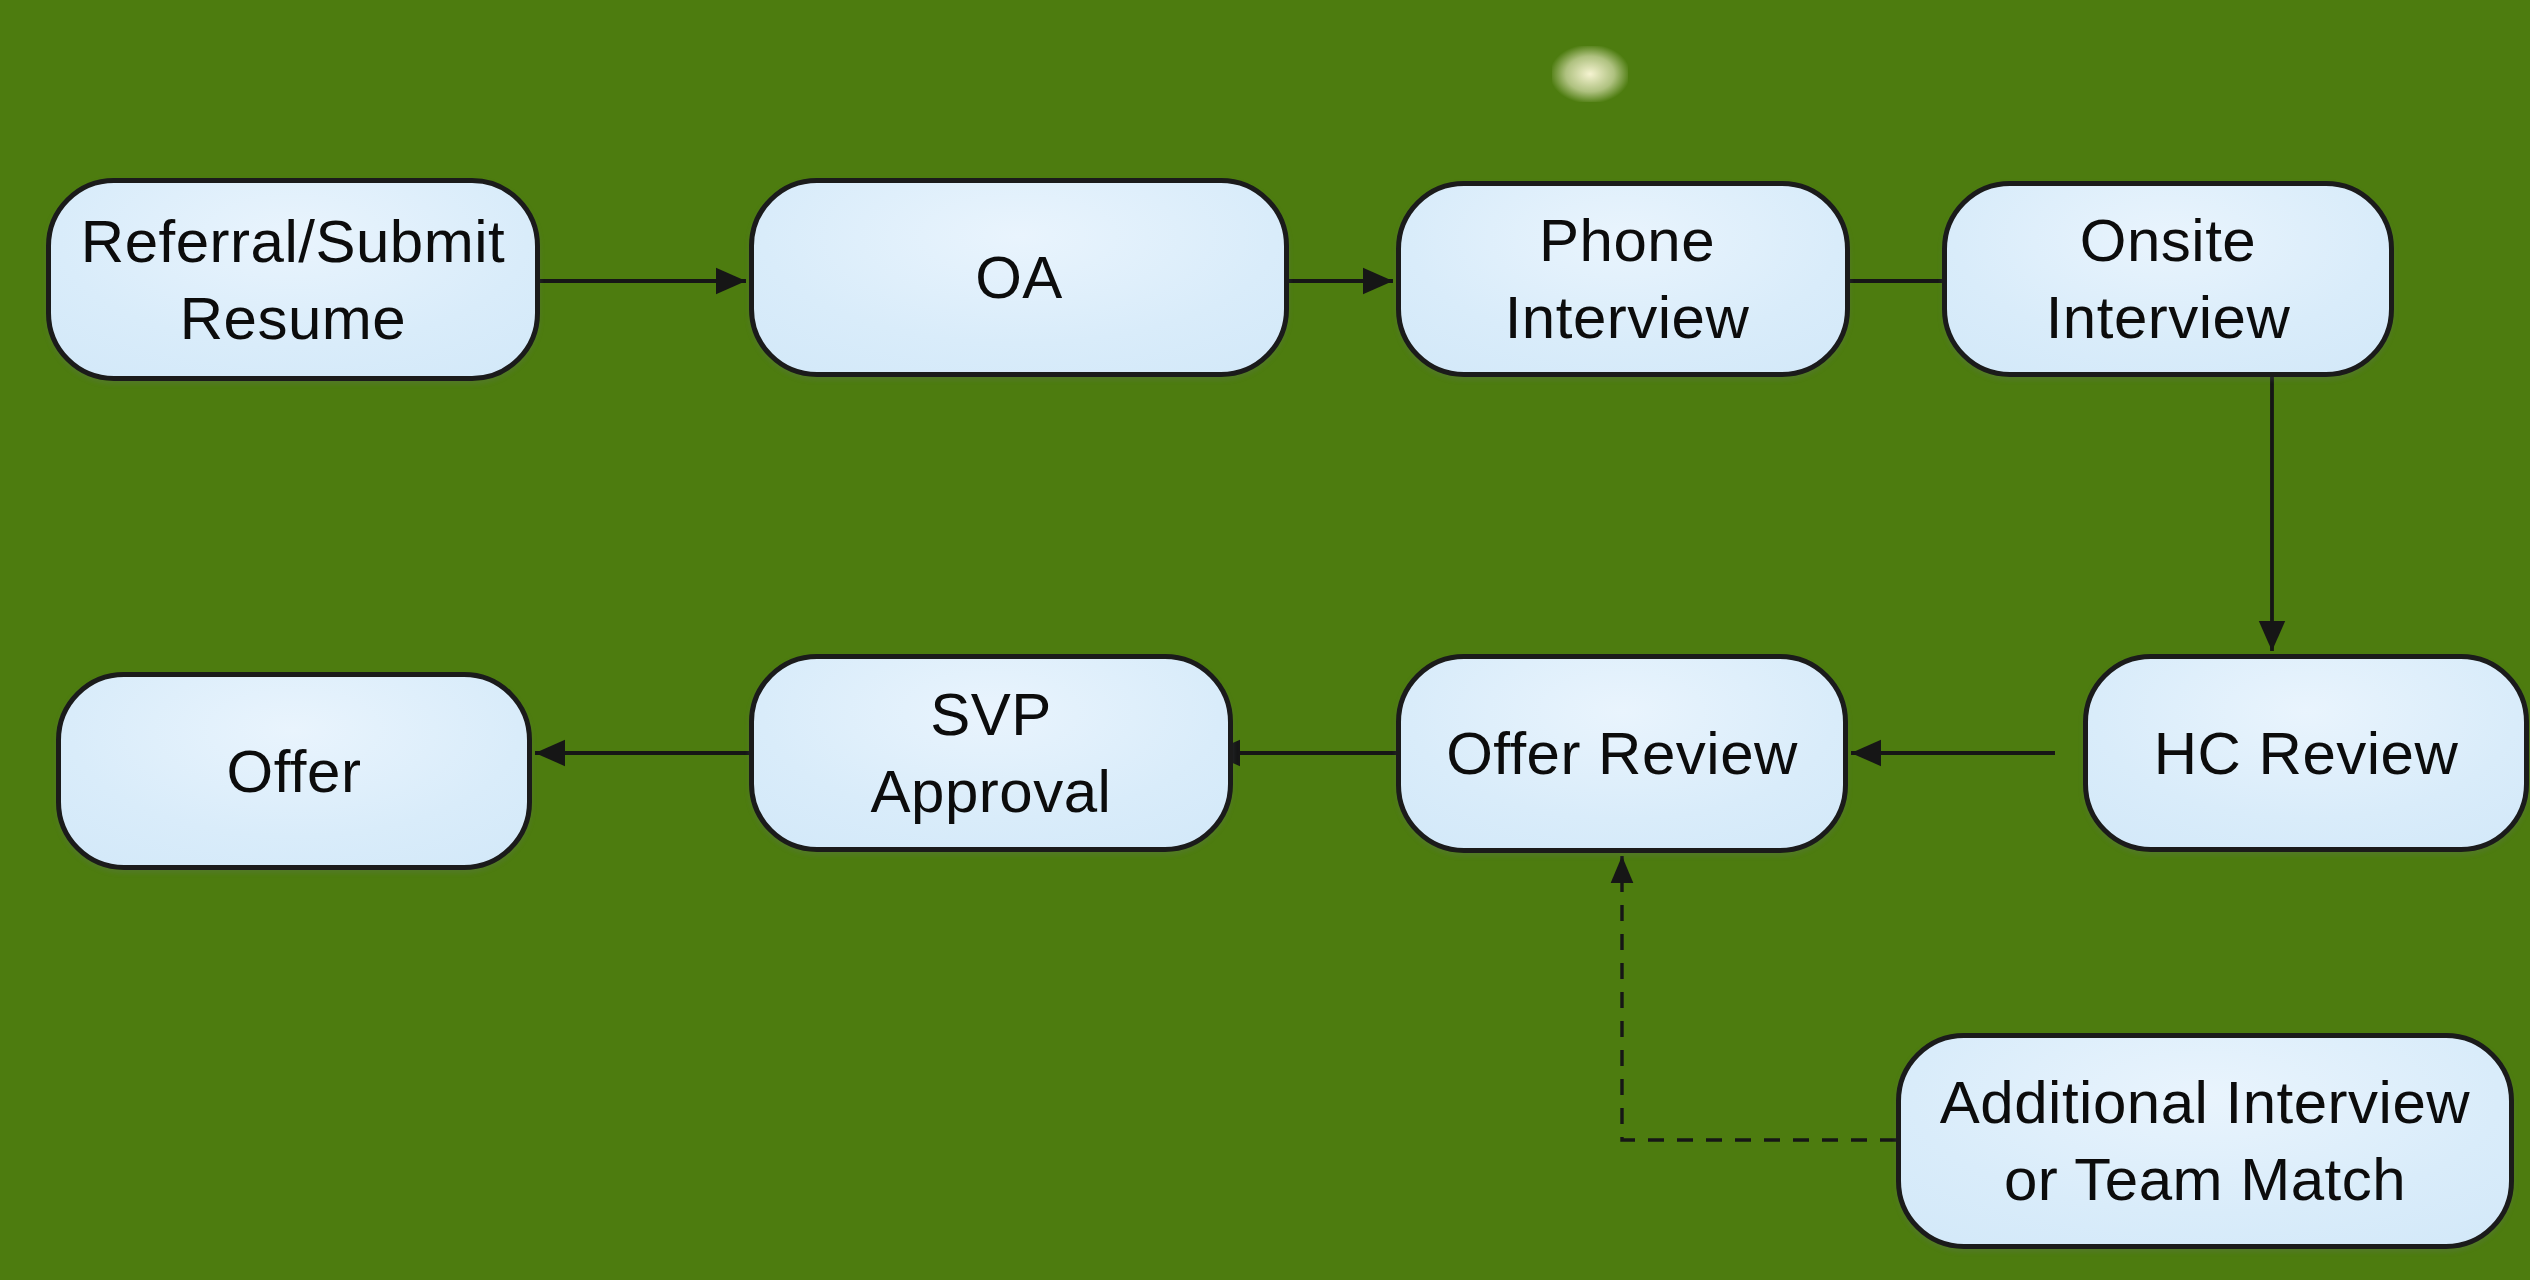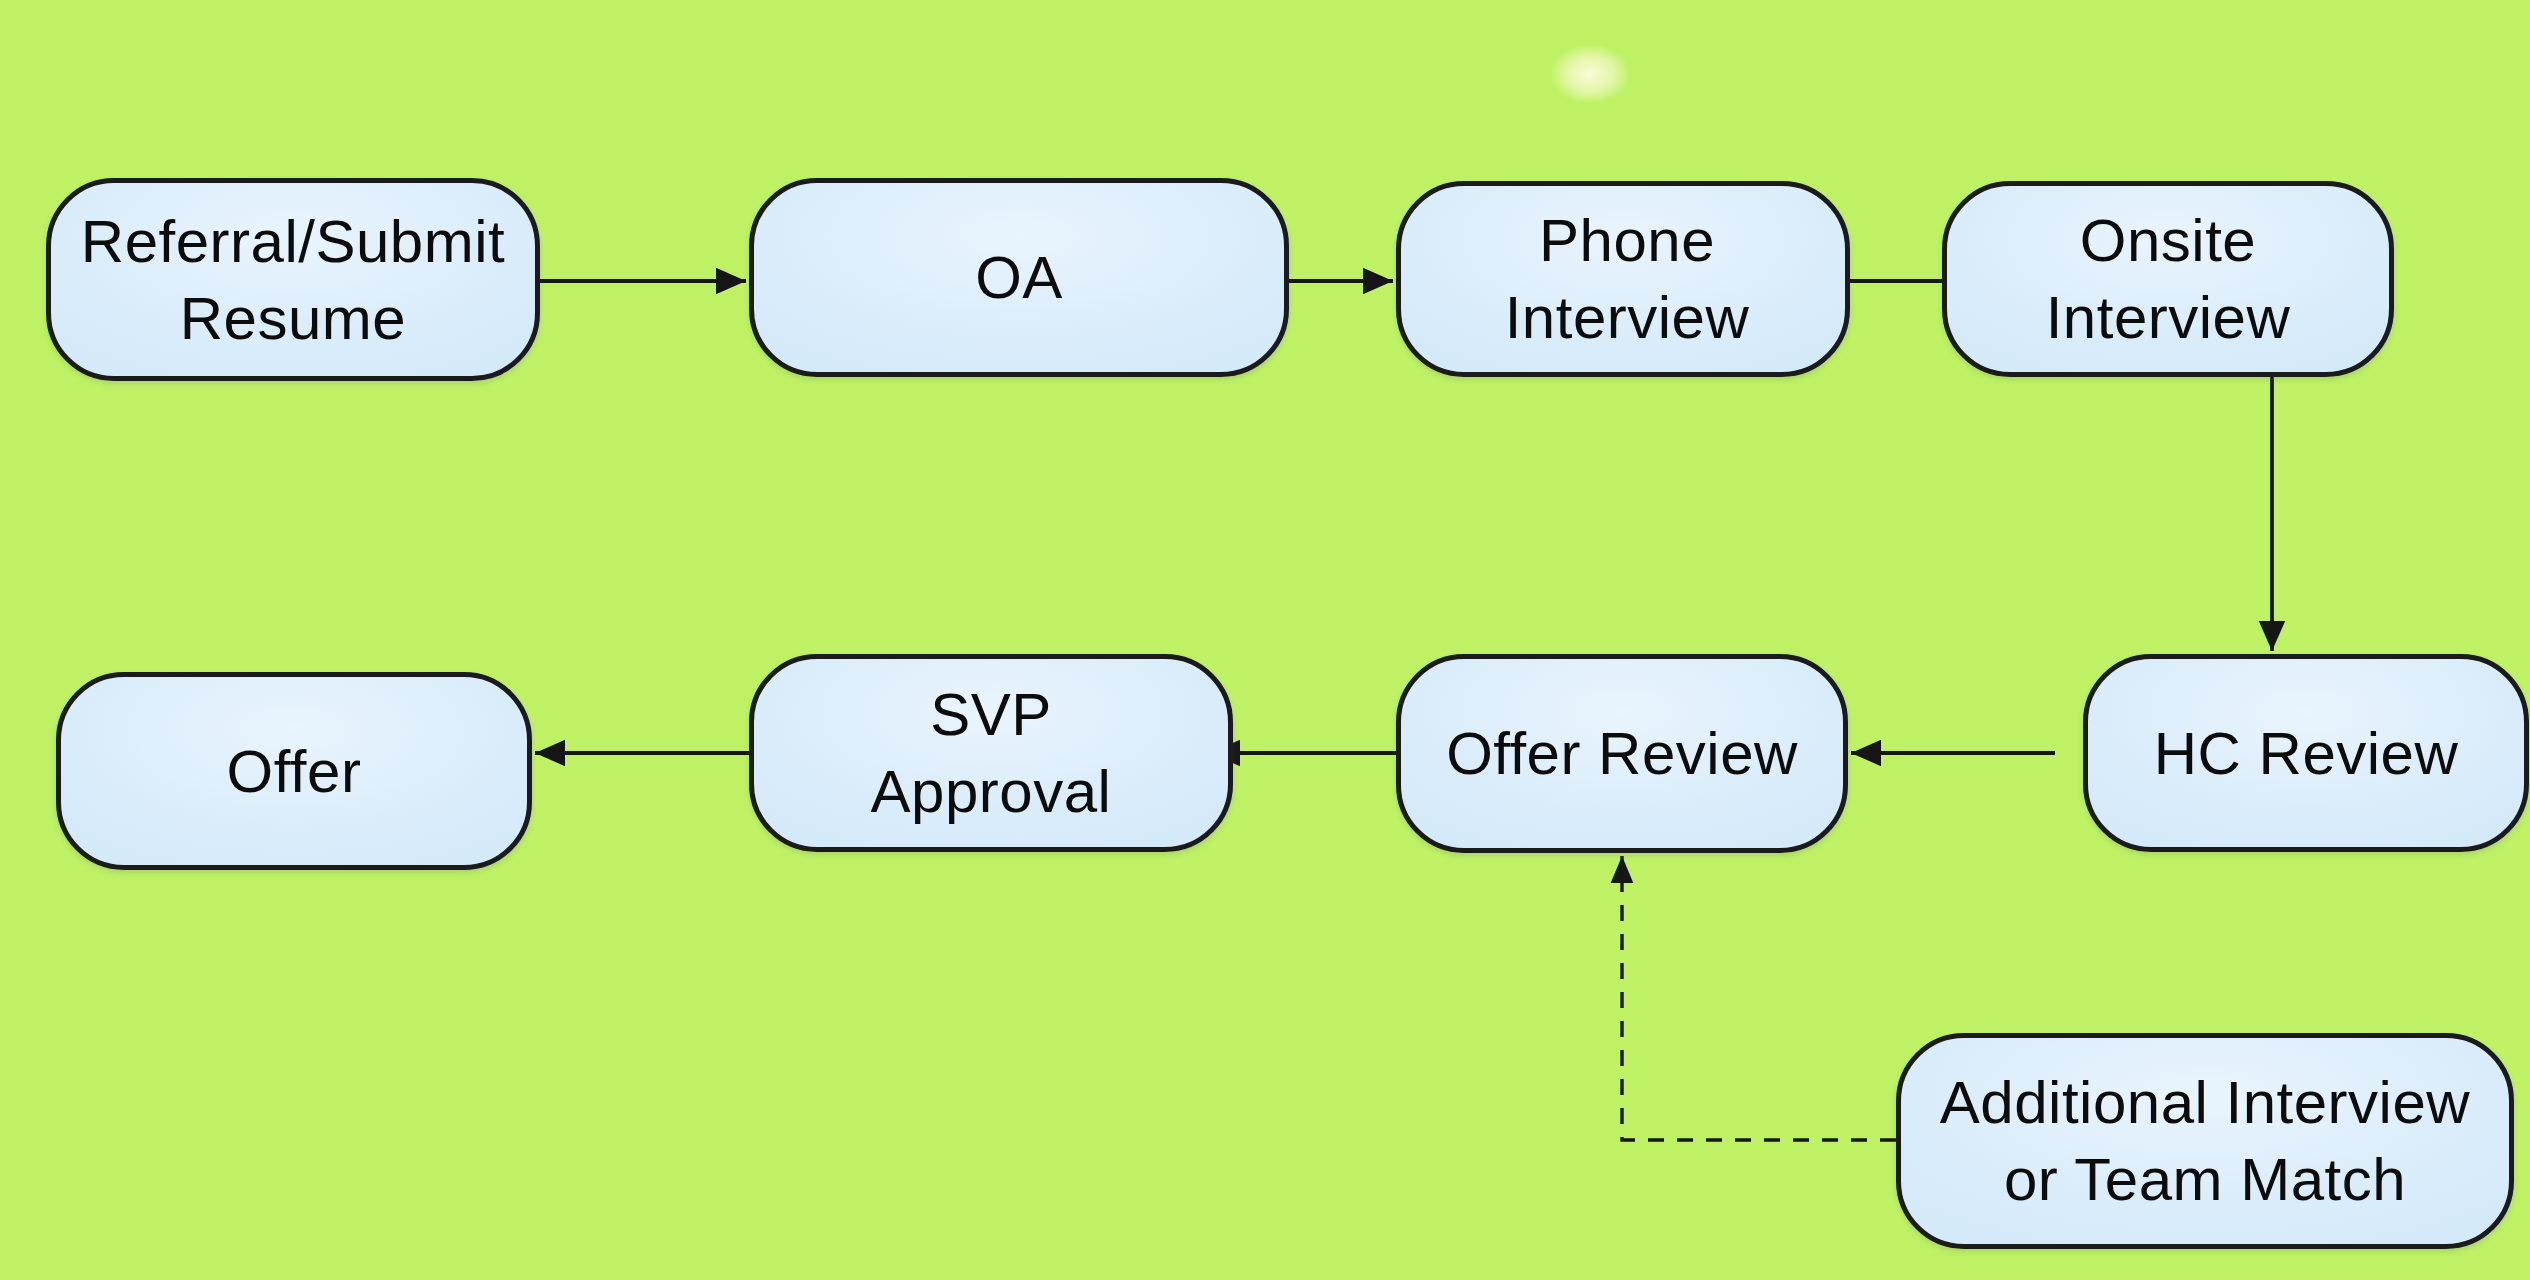--- a/index.html
+++ b/index.html
@@ -8,21 +8,21 @@
     width: 2530px;
     height: 1280px;
     background: #ffffff;
     overflow: hidden;
     font-family: "Liberation Sans", "DejaVu Sans", sans-serif;
   }
   .canvas {
     position: relative;
     width: 2530px;
     height: 1280px;
-    background: #bef264;
+    background: #4d7c0f;
   }
   .edges {
     position: absolute;
     inset: 0;
     width: 2530px;
     height: 1280px;
   }
   .edge {
     fill: none;
     stroke: #161616;

